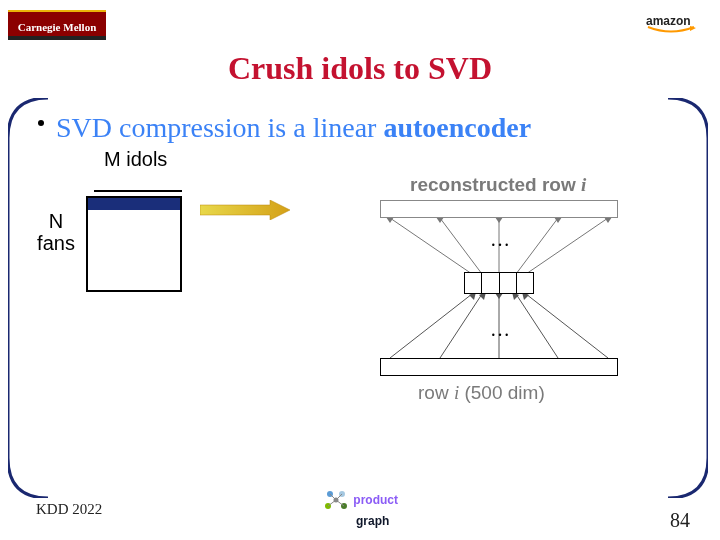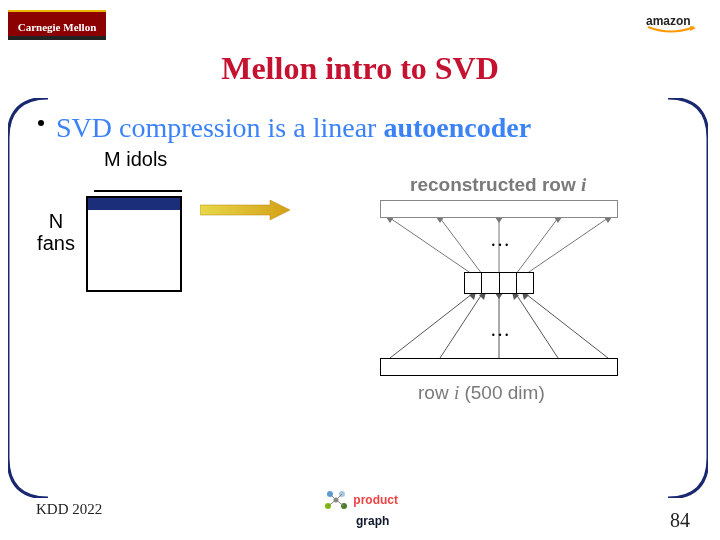--- a/index.html
+++ b/index.html
@@ -237,21 +237,21 @@
 
 <div class="cmu-logo">Carnegie Mellon</div>
 <div class="amazon-logo">
   <span>amazon</span>
   <svg class="smile" viewBox="0 0 50 8">
     <path d="M2,1 Q25,10 48,1" stroke="#ff9900" stroke-width="2" fill="none"></path>
     <path d="M44,0 L50,2 L44,5" fill="#ff9900"></path>
   </svg>
 </div>
 
-<div class="title">Mellon intro to SVD</div>
+<div class="title">Crush idols to SVD</div>
 
 <svg class="frame-border" viewBox="0 0 700 400">
   <path d="M 40,0 Q 0,0 0,40 L 0,360 Q 0,400 40,400" stroke="#1a2870" stroke-width="3" fill="none"></path>
   <path d="M 660,0 Q 700,0 700,40 L 700,360 Q 700,400 660,400" stroke="#1a2870" stroke-width="3" fill="none"></path>
 </svg>
 
 <div class="bullet-dot"></div>
 <div class="bullet-line">
   <span>SVD compression is a linear </span><span class="bold">autoencoder</span>
 </div>
@@ -328,16 +328,16 @@
     <circle cx="8" cy="6" r="3" fill="#5b9bd5"></circle>
     <circle cx="20" cy="6" r="3" fill="#a5c8e1"></circle>
     <circle cx="6" cy="18" r="3" fill="#7fba00"></circle>
     <circle cx="22" cy="18" r="3" fill="#4a7c2a"></circle>
     <circle cx="14" cy="12" r="2.5" fill="#888"></circle>
     <line x1="8" y1="6" x2="14" y2="12" stroke="#888"></line>
     <line x1="20" y1="6" x2="14" y2="12" stroke="#888"></line>
     <line x1="6" y1="18" x2="14" y2="12" stroke="#888"></line>
     <line x1="22" y1="18" x2="14" y2="12" stroke="#888"></line>
   </svg>
-  <span style="color:#ef4444;font-weight:bold">product</span><br>
+  <span style="color:#8b5cf6;font-weight:bold">product</span><br>
   <span style="margin-left:34px;color:#0f172a;font-weight:bold">graph</span>
 </div>
 <div class="page-num">84</div>
 
 </body></html>

